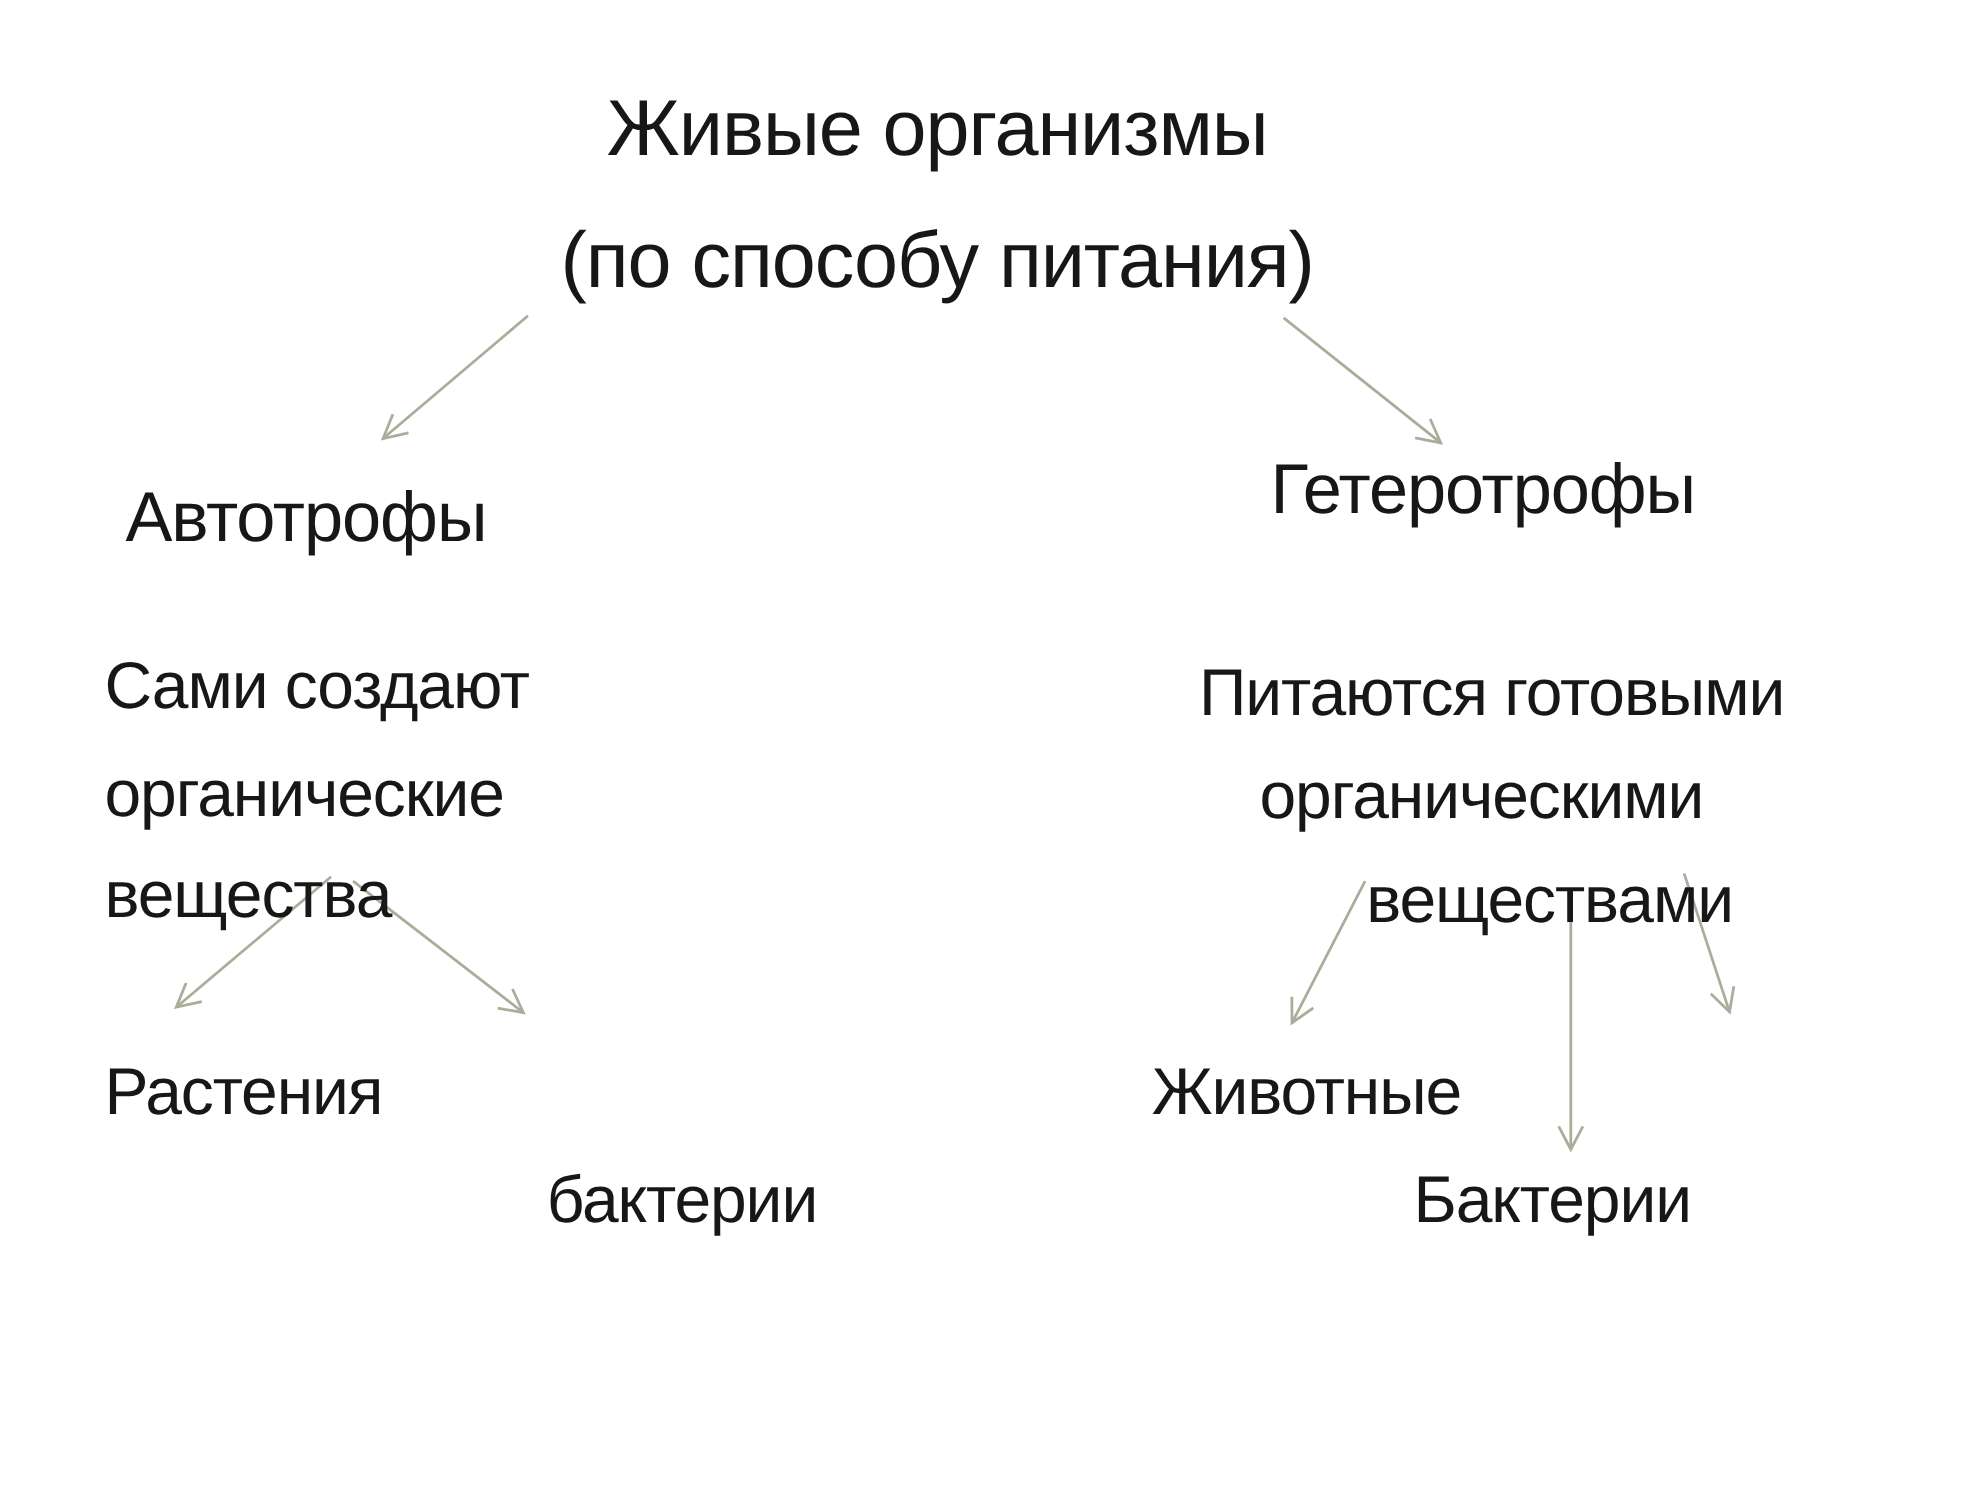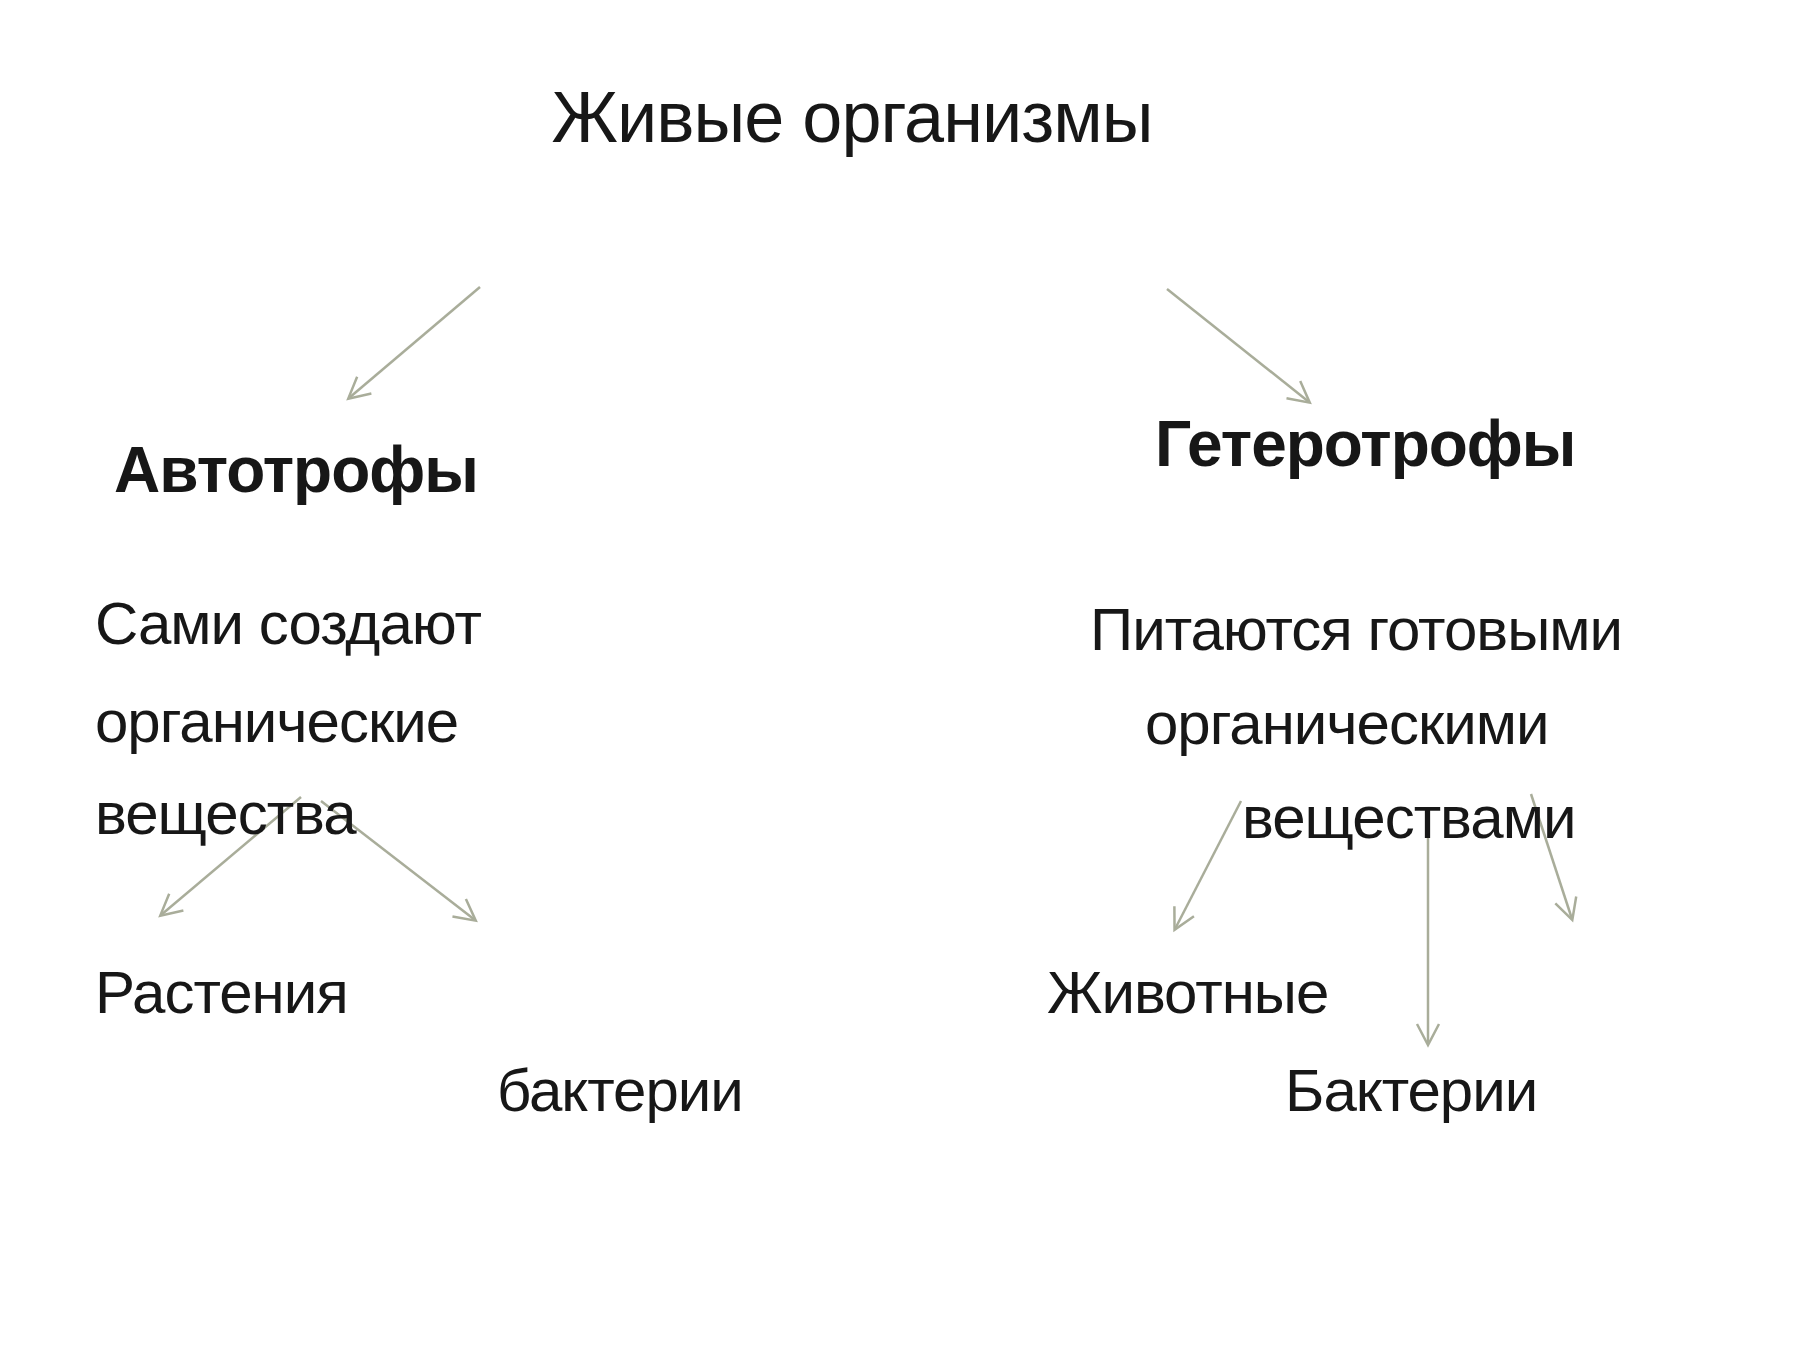--- a/index.html
+++ b/index.html
@@ -31,21 +31,21 @@
     line-height: 1.15;
   }
   .title-line {
     left: 0;
     width: 1704px;
     text-align: center;
     font-size: 72px;
   }
   .heading {
     font-size: 64px;
-    font-weight: bold;
+    font-weight: normal;
   }
   .body-line {
     font-size: 60px;
     margin-top: 37px;
   }
   .leaf {
     font-size: 60px;
     margin-top: 16px;
   }
 </style>
@@ -63,20 +63,21 @@
     <path d="M 480,287 L 349,398" fill="none" stroke="#a9ad9a" stroke-width="2.5" marker-end="url(#ah)"></path>
     <path d="M 1167,289 L 1309,402" fill="none" stroke="#a9ad9a" stroke-width="2.5" marker-end="url(#ah)"></path>
     <path d="M 301,797 L 161,915" fill="none" stroke="#a9ad9a" stroke-width="2.5" marker-end="url(#ah)"></path>
     <path d="M 321,801 L 475,920" fill="none" stroke="#a9ad9a" stroke-width="2.5" marker-end="url(#ah)"></path>
     <path d="M 1241,801 L 1175,929" fill="none" stroke="#a9ad9a" stroke-width="2.5" marker-end="url(#ah)"></path>
     <path d="M 1428,808 L 1428,1044" fill="none" stroke="#a9ad9a" stroke-width="2.5" marker-end="url(#ah)"></path>
     <path d="M 1531,794 L 1572,919" fill="none" stroke="#a9ad9a" stroke-width="2.5" marker-end="url(#ah)"></path>
   </svg>
 
   <div class="txt title-line" style="top: 76px;">Живые организмы</div>
+  <div class="txt title-line" style="top: 196px;">(по способу питания)</div>
 
   <div class="txt heading" style="left: 114px; top: 434px;">Автотрофы</div>
   <div class="txt body-line" style="left: 95px; top: 552px;">Сами создают</div>
   <div class="txt body-line" style="left: 95px; top: 650px;">органические</div>
   <div class="txt body-line" style="left: 95px; top: 742px;">вещества</div>
 
   <div class="txt leaf" style="left: 95px; top: 942px;">Растения</div>
   <div class="txt leaf" style="left: 497px; top: 1040px;">бактерии</div>
 
   <div class="txt heading" style="left: 1155px; top: 408px;">Гетеротрофы</div>

